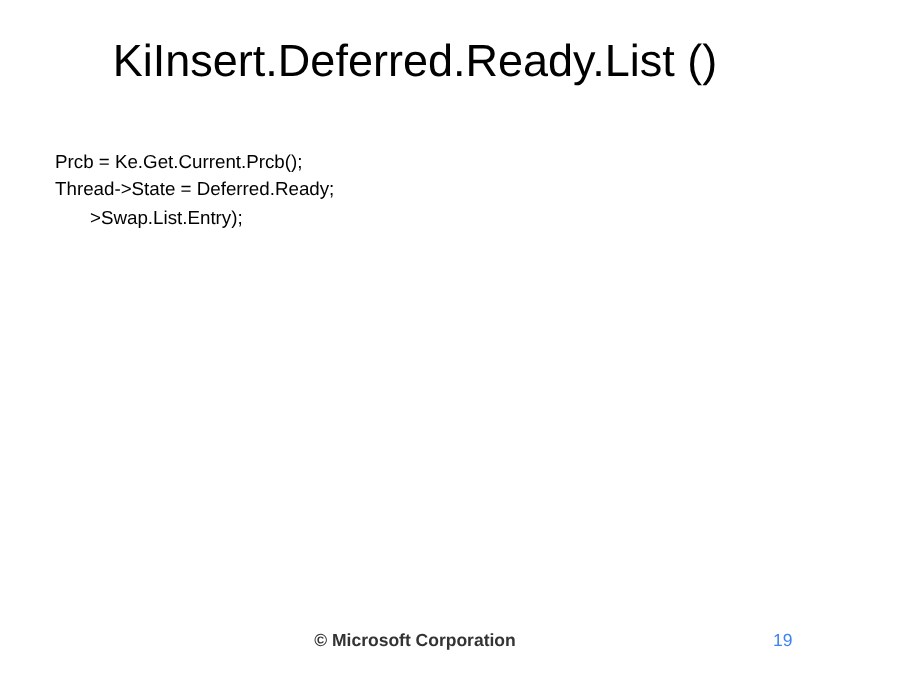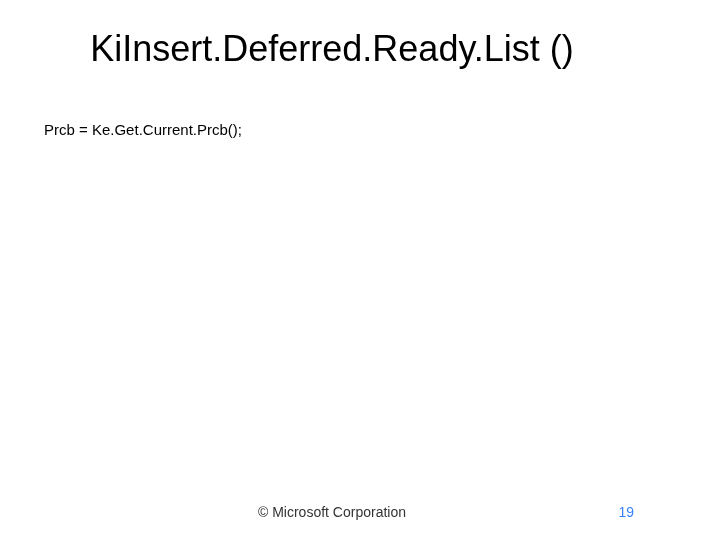--- a/index.html
+++ b/index.html
@@ -44,36 +44,39 @@
     text-indent: -0px;
   }
   .footer-center {
     position: absolute;
     bottom: 20px;
     left: 0;
     right: 0;
     text-align: center;
     font-size: 14px;
     color: #333;
+    font-weight: bold;
   }
   .footer-right {
     position: absolute;
     bottom: 20px;
     right: 30px;
     font-size: 14px;
     color: #3b82f6;
   }
 </style>
 </head>
 <body>
 
 <div class="slide">
 
   <div class="title">KiInsert.Deferred.Ready.List ()</div>
 
   <div class="body">
     <p>Prcb = Ke.Get.Current.Prcb();</p>
+    <p>Thread-&gt;State = Deferred.Ready;</p>
+    <p class="indent">&gt;Swap.List.Entry);</p>
   </div>
 
   <div class="footer-center">© Microsoft Corporation</div>
   <div class="footer-right">19</div>
 
 </div>
 
 </body></html>

